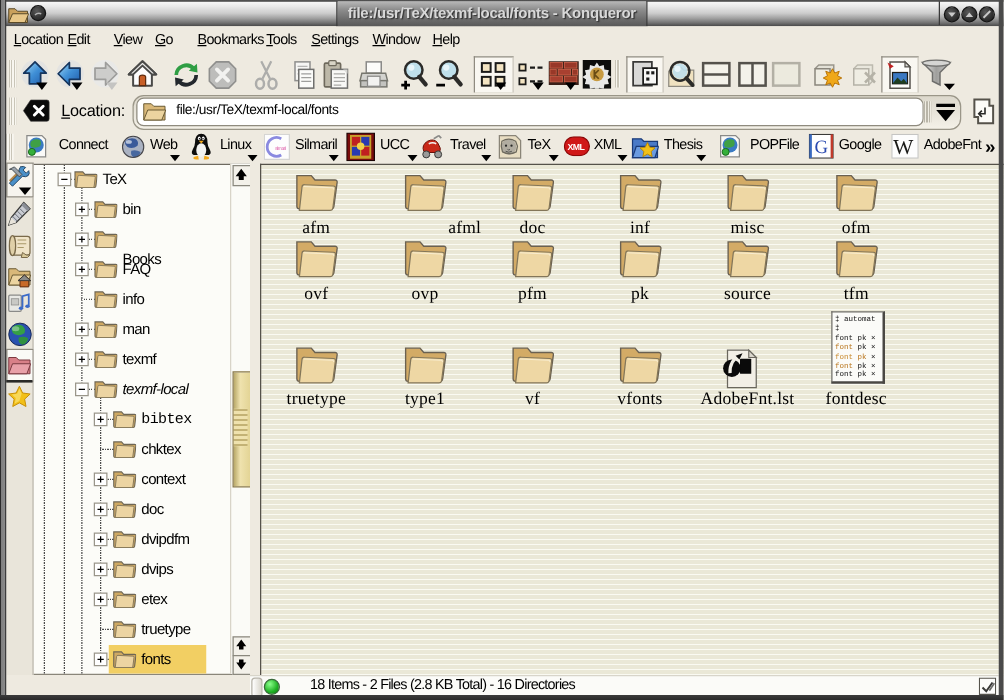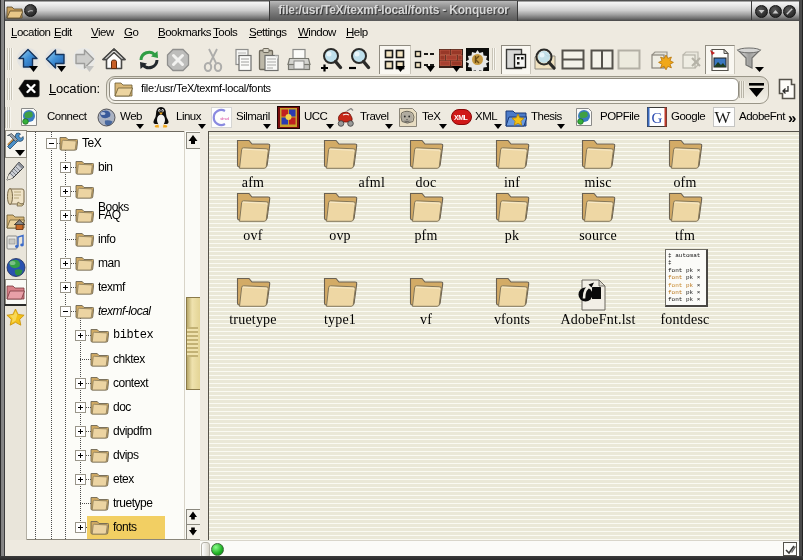--- a/index.html
+++ b/index.html
@@ -784,20 +784,21 @@
 <path d="M17.5,5.5 q-9,5 -8.5,15" stroke="#f2efe6" stroke-width="2.6" fill="none"></path>
 <path d="M19,4.5 l-5.5,2 l3,3 z" fill="#0a0a0a"></path>
 </svg>
 <div class="ilabel" style="left:344px;top:180px;">AdobeFnt.lst</div>
 <div class="abs" style="left:456px;top:117px;width:43px;height:58px;background:#fbfbf8;border:1px solid #6e6c64;border-right:2px solid #4a4844;border-bottom:2px solid #4a4844;font-family:'Liberation Mono',monospace;font-size:6px;line-height:7.4px;color:#111;overflow:hidden;padding:2px 0 0 2px;box-sizing:border-box;">‡ automat<br>‡<br>font pk ×<br><span style="color:#b8741a">font</span> pk ×<br><span style="color:#c8882a">font</span> <span style="color:#b8741a">pk</span> ×<br><span style="color:#b8741a">font</span> pk ×<br>font pk ×</div>
 <div class="ilabel" style="left:431px;top:180px;">fontdesc</div>
 </div>
   <div id="statusbar" class="abs">
 <div class="abs" style="left:1px;top:1px;width:7px;height:14px;border:1px solid #b5b2a8;border-radius:3px;background:linear-gradient(to right,#fff,#d9d6cc);"></div>
 <div class="abs" style="left:11px;top:2px;width:11px;height:11px;border-radius:50%;background:radial-gradient(circle at 35% 30%,#8aff8a,#1fb024 60%,#0a7a10);border:1px solid #3a6a3a;"></div>
+<span class="abs" style="left:48px;top:1px;">18 Items - 2 Files (2.8 KB Total) - 16 Directories</span>
 <svg class="abs" style="left:583px;top:1px" width="14" height="14" viewBox="0 0 14 14">
 <rect x="0.5" y="0.5" width="13" height="13" fill="#fcfcfa" stroke="#55534c" stroke-width="1"></rect>
 <path d="M3,8 l3,3 l5,-7" stroke="#3a3a38" stroke-width="1.6" fill="none"></path>
 <path d="M8,10 l4,-6 l1,1 -4,6 z" fill="#6a6a68"></path>
 </svg>
     </div>
   <div id="bleft" class="abs"></div>
   <div id="bright" class="abs"></div>
   <div id="bbottom" class="abs"></div>
 </div>

